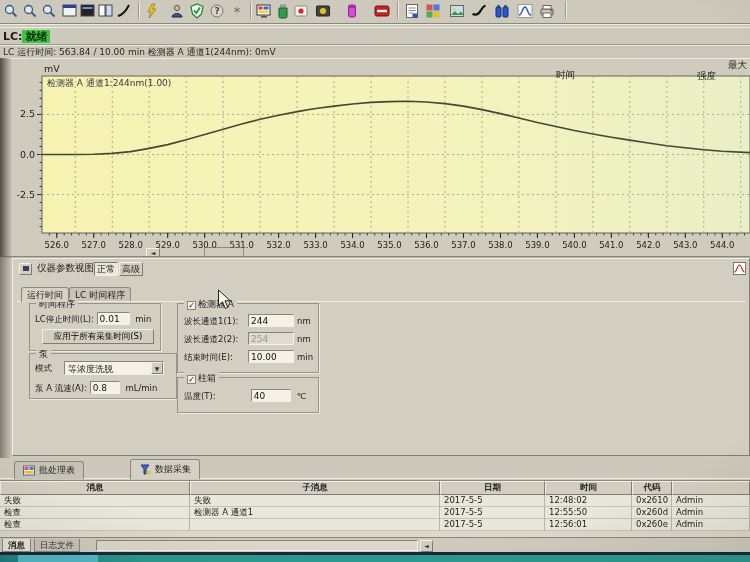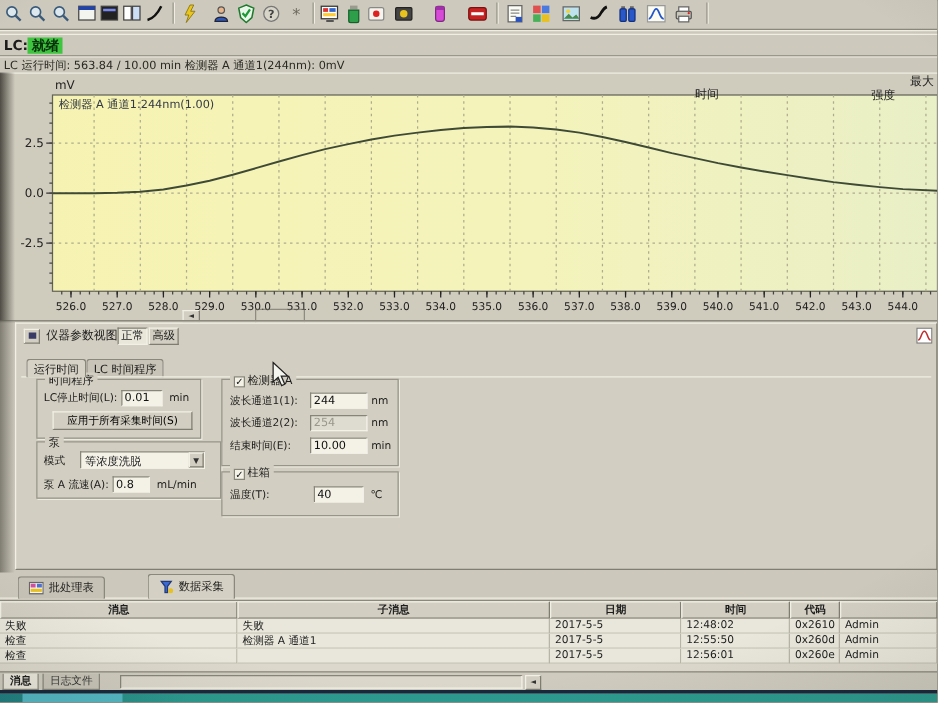--- a/index.html
+++ b/index.html
@@ -524,21 +524,21 @@
       <span>
           <svg width="12" height="11">
             <rect x="0.5" y="1" width="11" height="9" fill="#f6f6ee" stroke="#666"></rect>
             <rect x="1.5" y="2" width="4" height="3" fill="#d050a0"></rect>
             <rect x="6.5" y="2" width="4" height="3" fill="#5070d0"></rect>
             <rect x="1.5" y="6" width="9" height="2.5" fill="#e8c020"></rect>
           </svg>
         </span>
       <span>批处理表</span>
     </div>
-    <div class="btab active" style="left:118px">
+    <div class="btab active" style="left:130px">
       <span>
           <svg width="12" height="11">
             <path d="M2 1 h8 l-3 4 v5 h-2 v-5 Z" fill="#3a6ad4" stroke="#223a7a"></path>
             <circle cx="9.5" cy="8.5" r="2" fill="#e8c020"></circle>
           </svg>
         </span>
       <span>数据采集</span>
     </div>
   </div>
 

